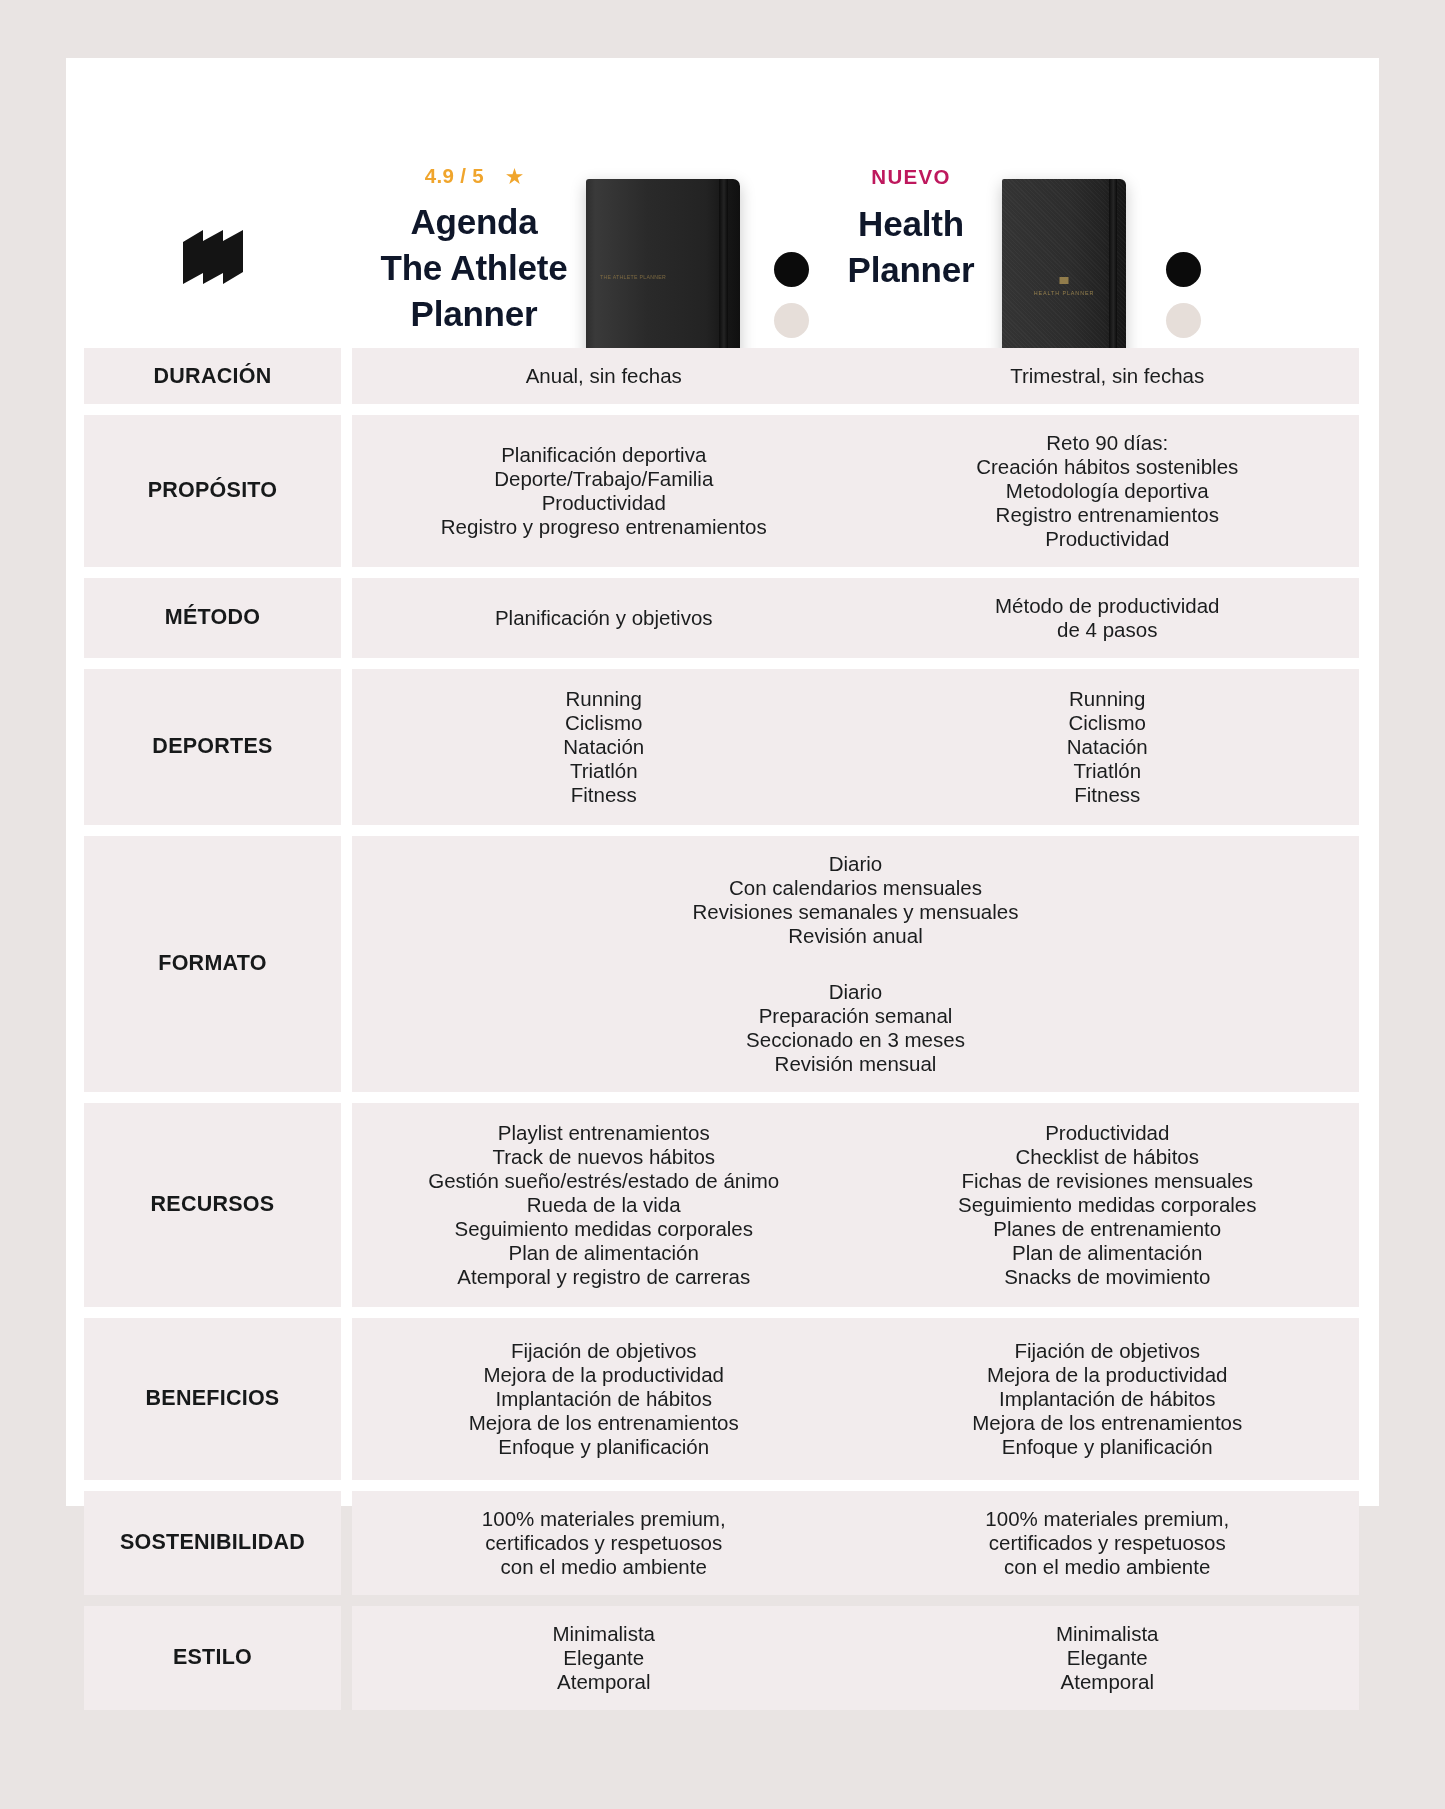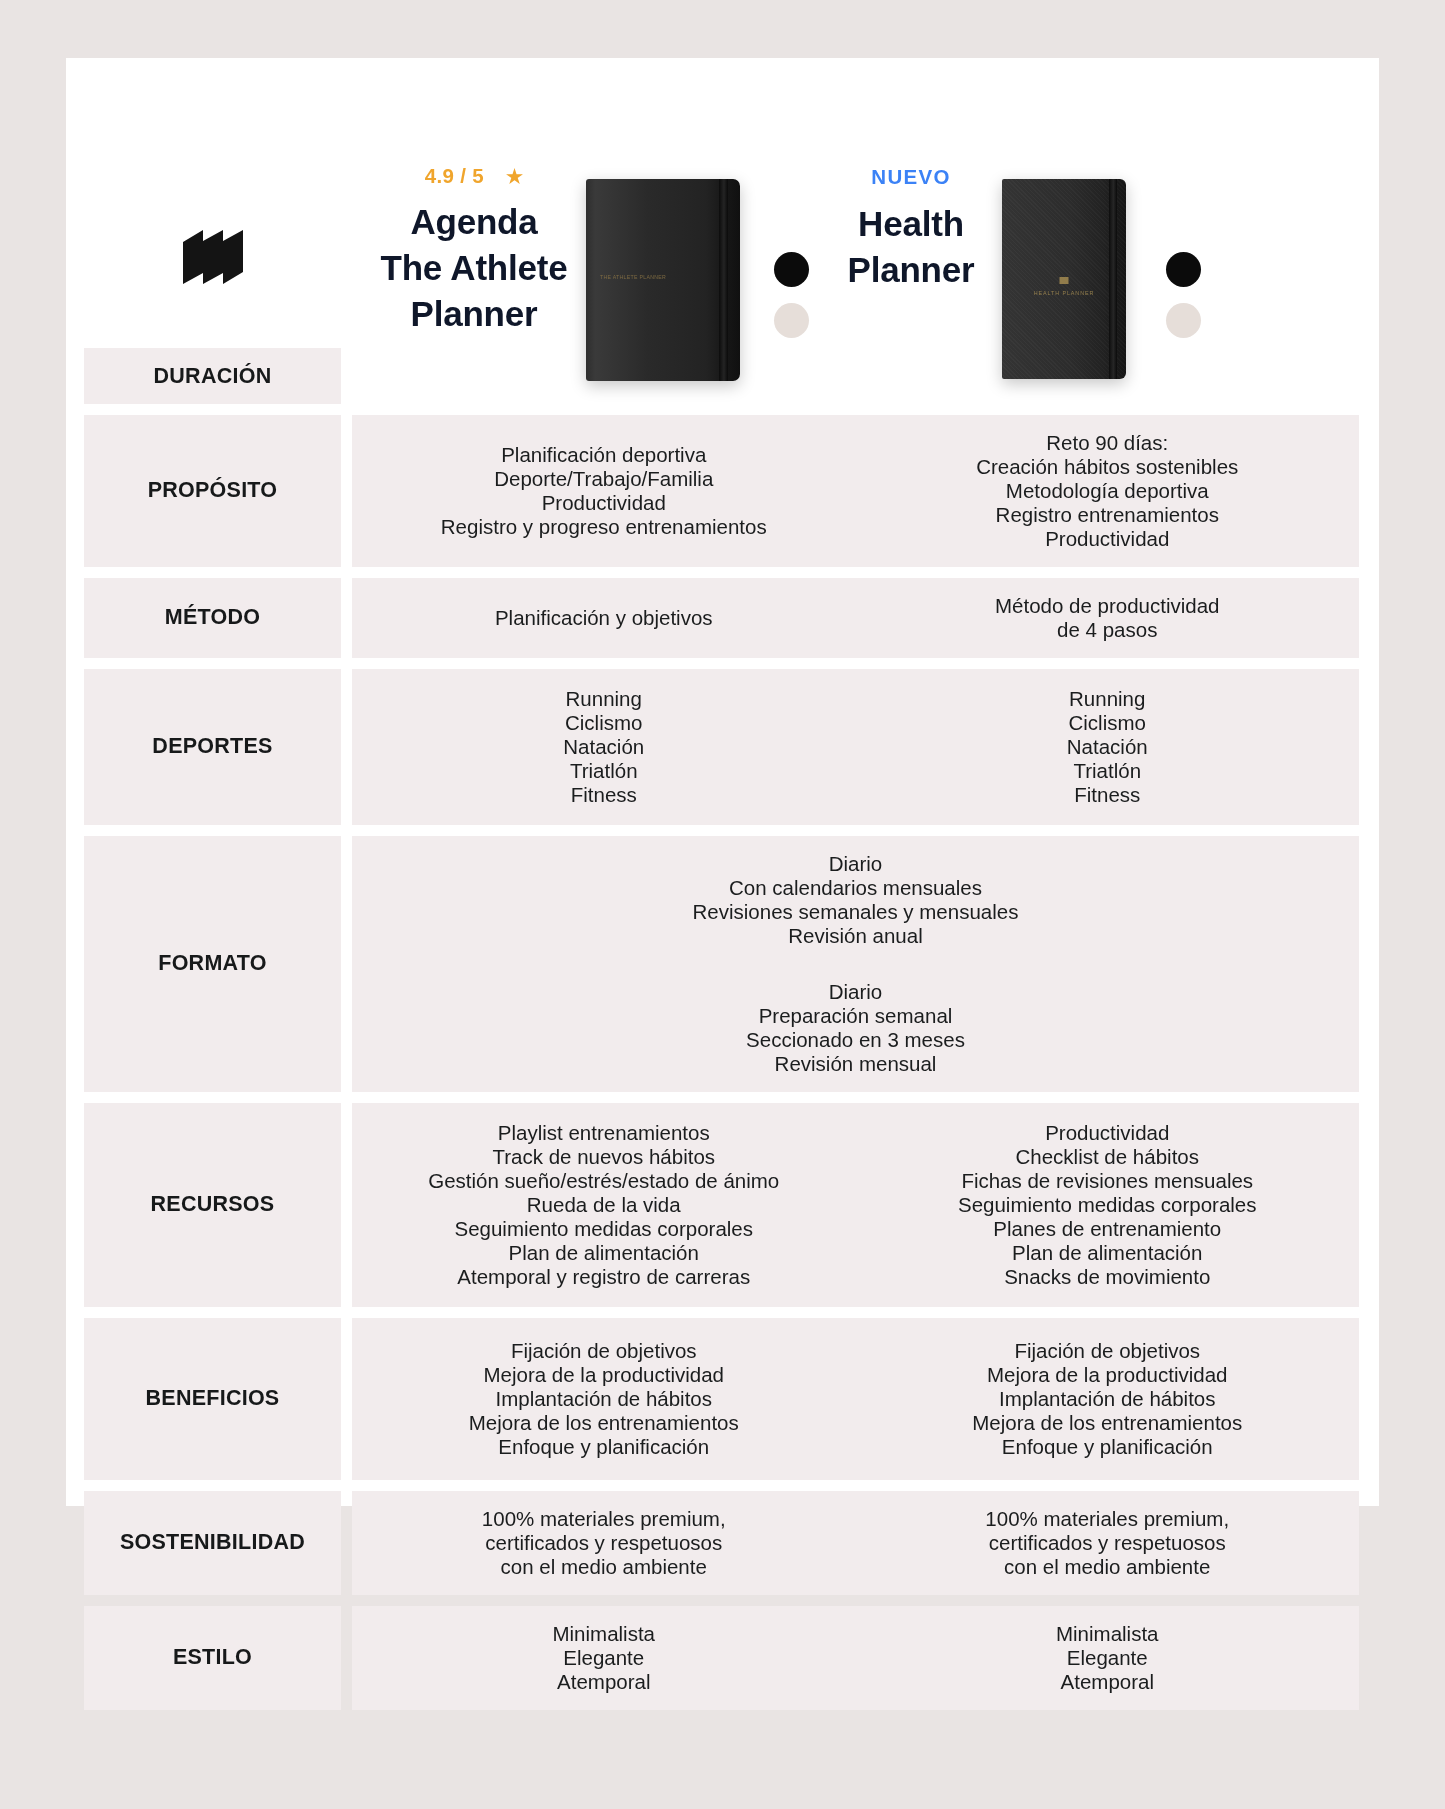--- a/index.html
+++ b/index.html
@@ -64,21 +64,21 @@
     color: #f0a52c;
     font-size: 20.5px;
     font-weight: 700;
     letter-spacing: .3px;
     margin-bottom: 12px;
     height: 22px;
   }
   .rating-line .star { font-size: 19px; line-height: 1; }
 
   .badge-new {
-    color: #3b82f6;
+    color: #be185d;
     font-size: 20.5px;
     font-weight: 700;
     letter-spacing: 1.3px;
     margin-bottom: 14px;
     height: 22px;
     text-align: center;
   }
 
   .prod-name {
     color: #0f172a;
@@ -266,20 +266,28 @@
       <div class="swatches" id="swatches-right">
         <div class="swatch" style="background:#0b0b0b"></div>
         <div class="swatch" style="background:#e6ded9"></div>
       </div>
     </div>
   </div>
 
   <div id="rows">
       <div class="row h-duracion">
         <div class="row-label">DURACIÓN</div>
+        <div class="row-values">
+          <div class="cell">
+            <span class="ln">Anual, sin fechas</span>
+          </div>
+          <div class="cell">
+            <span class="ln">Trimestral, sin fechas</span>
+          </div>
+        </div>
       </div>
       <div class="row h-proposito">
         <div class="row-label">PROPÓSITO</div>
         <div class="row-values">
           <div class="cell">
             <span class="ln">Planificación deportiva</span>
             <span class="ln">Deporte/Trabajo/Familia</span>
             <span class="ln">Productividad</span>
             <span class="ln">Registro y progreso entrenamientos</span>
           </div>

